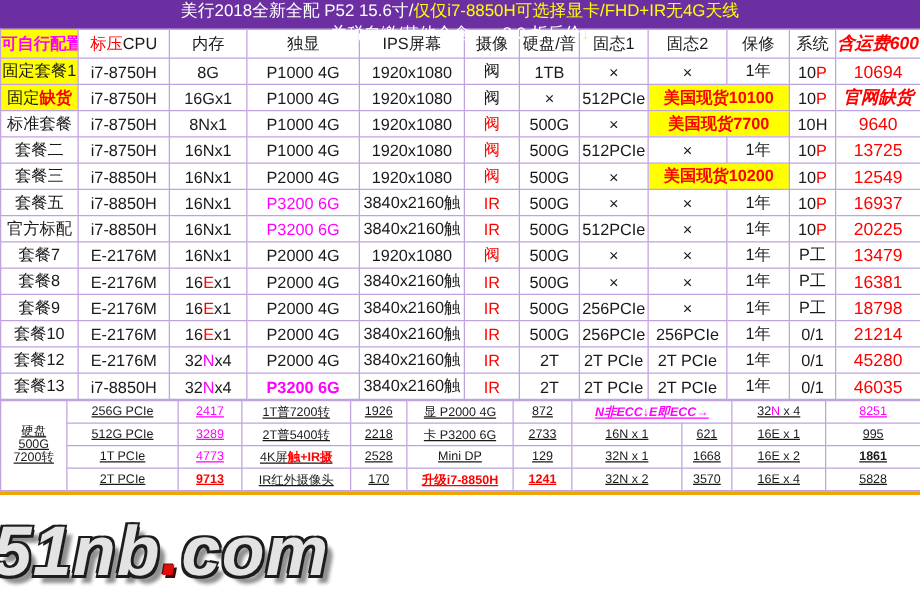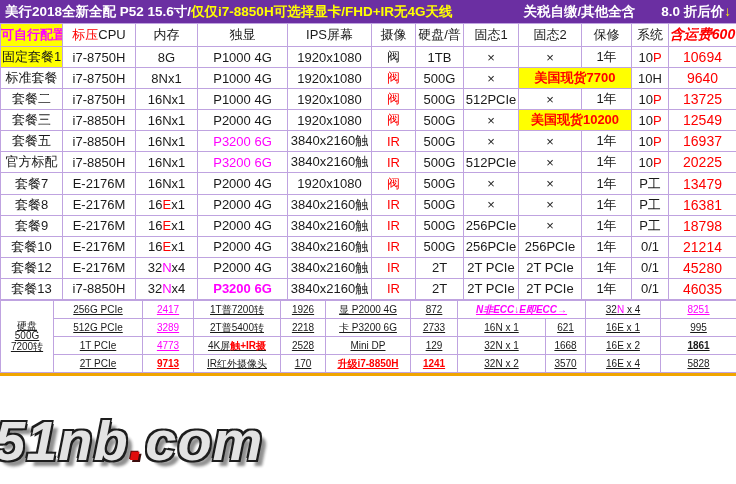--- a/index.html
+++ b/index.html
@@ -5,21 +5,21 @@
   html,body{margin:0;padding:0;}
   body{
     width:736px;height:484px;overflow:hidden;position:relative;
     font-family:"Liberation Sans","DejaVu Sans",sans-serif;
     background:#fff;
   }
   
   .banner{
     height:23px;background:#6b2fa2;color:#fff;
     display:flex;justify-content:space-between;align-items:center;
-    padding:0 5px;font-size:13.5px;font-weight:700;white-space:nowrap;
+    padding:0 5px;font-size:13.5px;font-weight:400;white-space:nowrap;flex-direction:column;
   }
   .banner .w{color:#ffffff;}
   .banner .y{color:#ffff00;}
   .banner .gap{margin-left:26px;}
   
   table{border-collapse:collapse;table-layout:fixed;width:736px;}
   td,th{
     border:1px solid #bfa3e0;text-align:center;vertical-align:middle;
     font-size:13px;color:#1a1a1a;padding:0;overflow:hidden;white-space:nowrap;
     font-weight:400;
@@ -100,20 +100,33 @@
         <td class="">1920x1080</td>
         <td class="">阀</td>
         <td class="">1TB</td>
         <td class="">×</td>
         <td class="">×</td>
         <td class="">1年</td>
         <td class=""><span>10</span><span class="r">P</span></td>
         <td class="">10694</td>
       </tr>
       <tr>
+        <td class="bg-y"><span>固定</span><span class="r b">缺货</span></td>
+        <td class="">i7-8750H</td>
+        <td class="">16Gx1</td>
+        <td class="">P1000 4G</td>
+        <td class="">1920x1080</td>
+        <td class="">阀</td>
+        <td class="">×</td>
+        <td class="">512PCIe</td>
+        <td colspan="2" class="r b bg-y">美国现货10100</td>
+        <td class=""><span>10</span><span class="r">P</span></td>
+        <td class="b i">官网缺货</td>
+      </tr>
+      <tr>
         <td class="">标准套餐</td>
         <td class="">i7-8750H</td>
         <td class="">8Nx1</td>
         <td class="">P1000 4G</td>
         <td class="">1920x1080</td>
         <td class="r">阀</td>
         <td class="">500G</td>
         <td class="">×</td>
         <td colspan="2" class="r b bg-y">美国现货7700</td>
         <td class="">10H</td>

